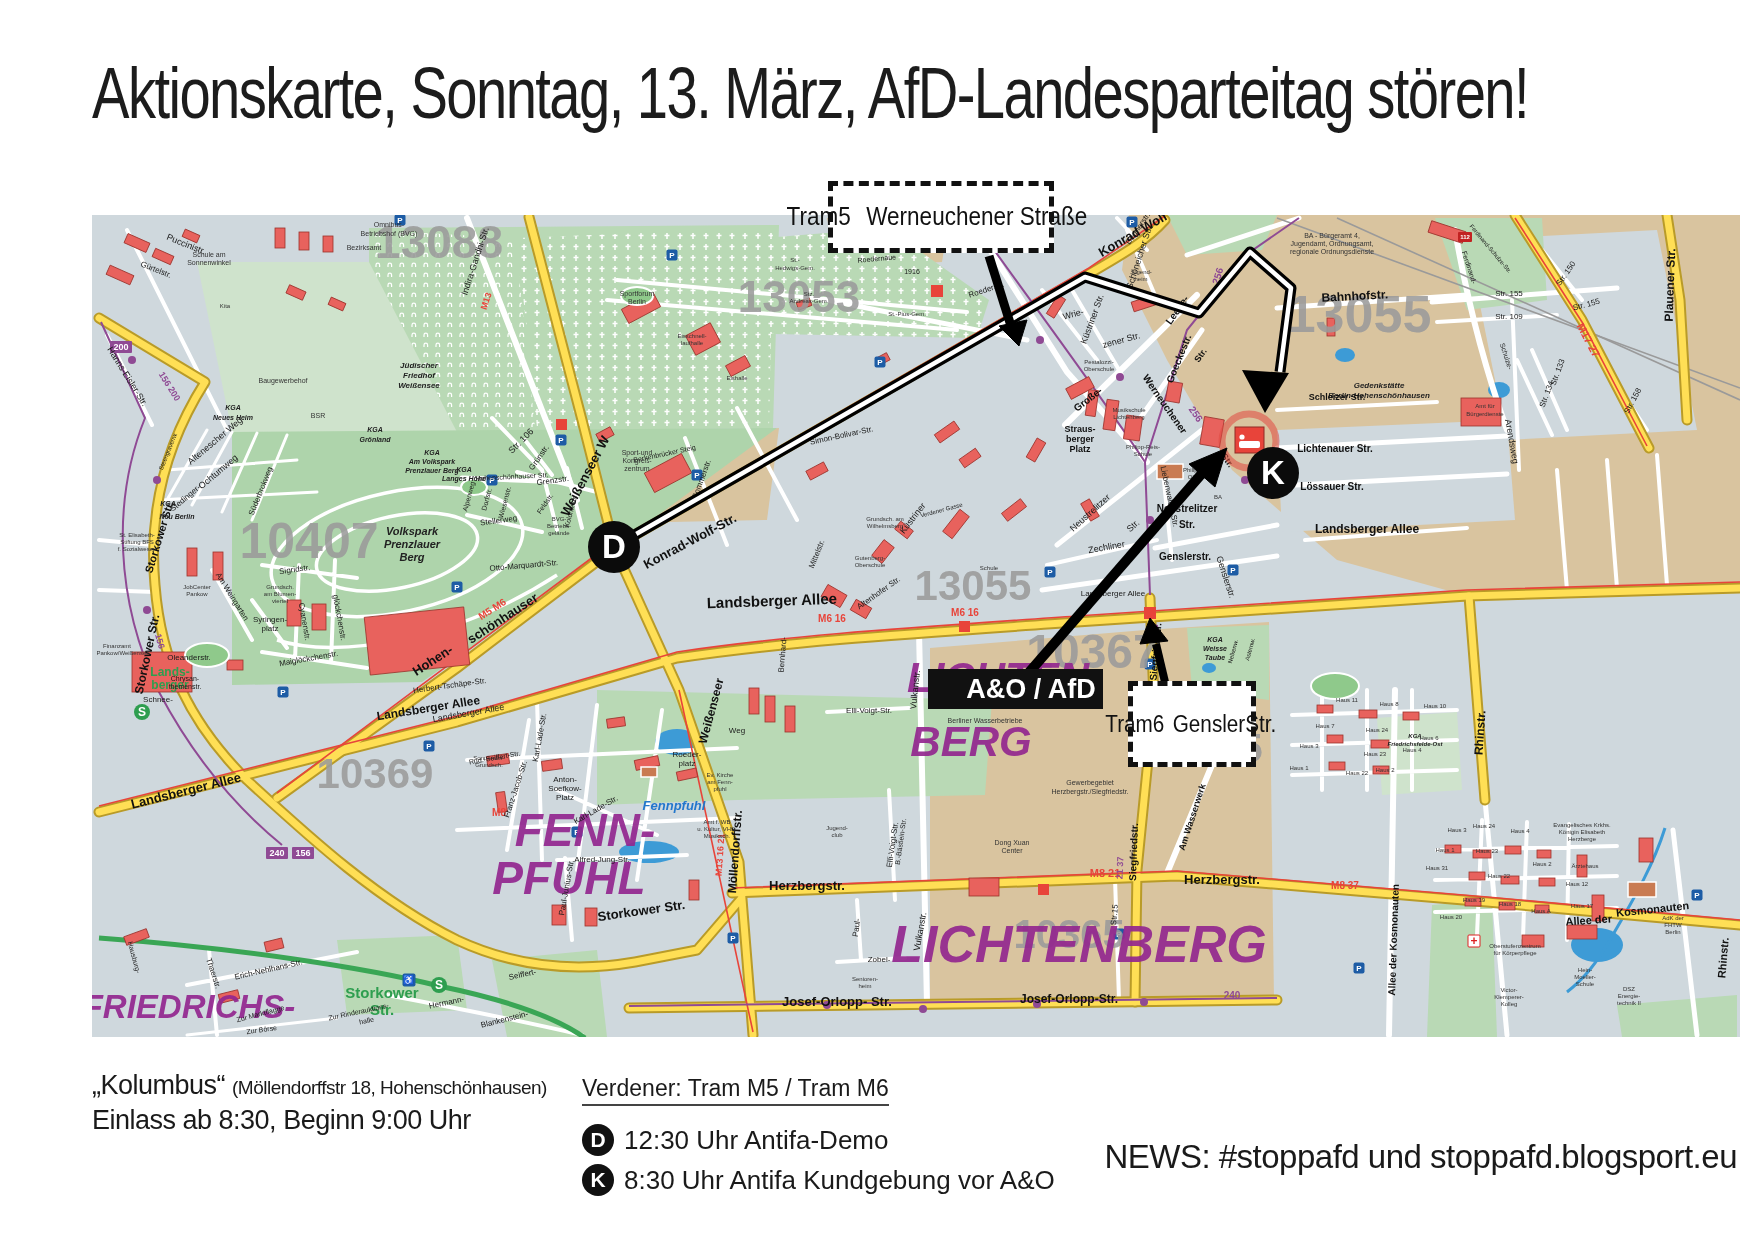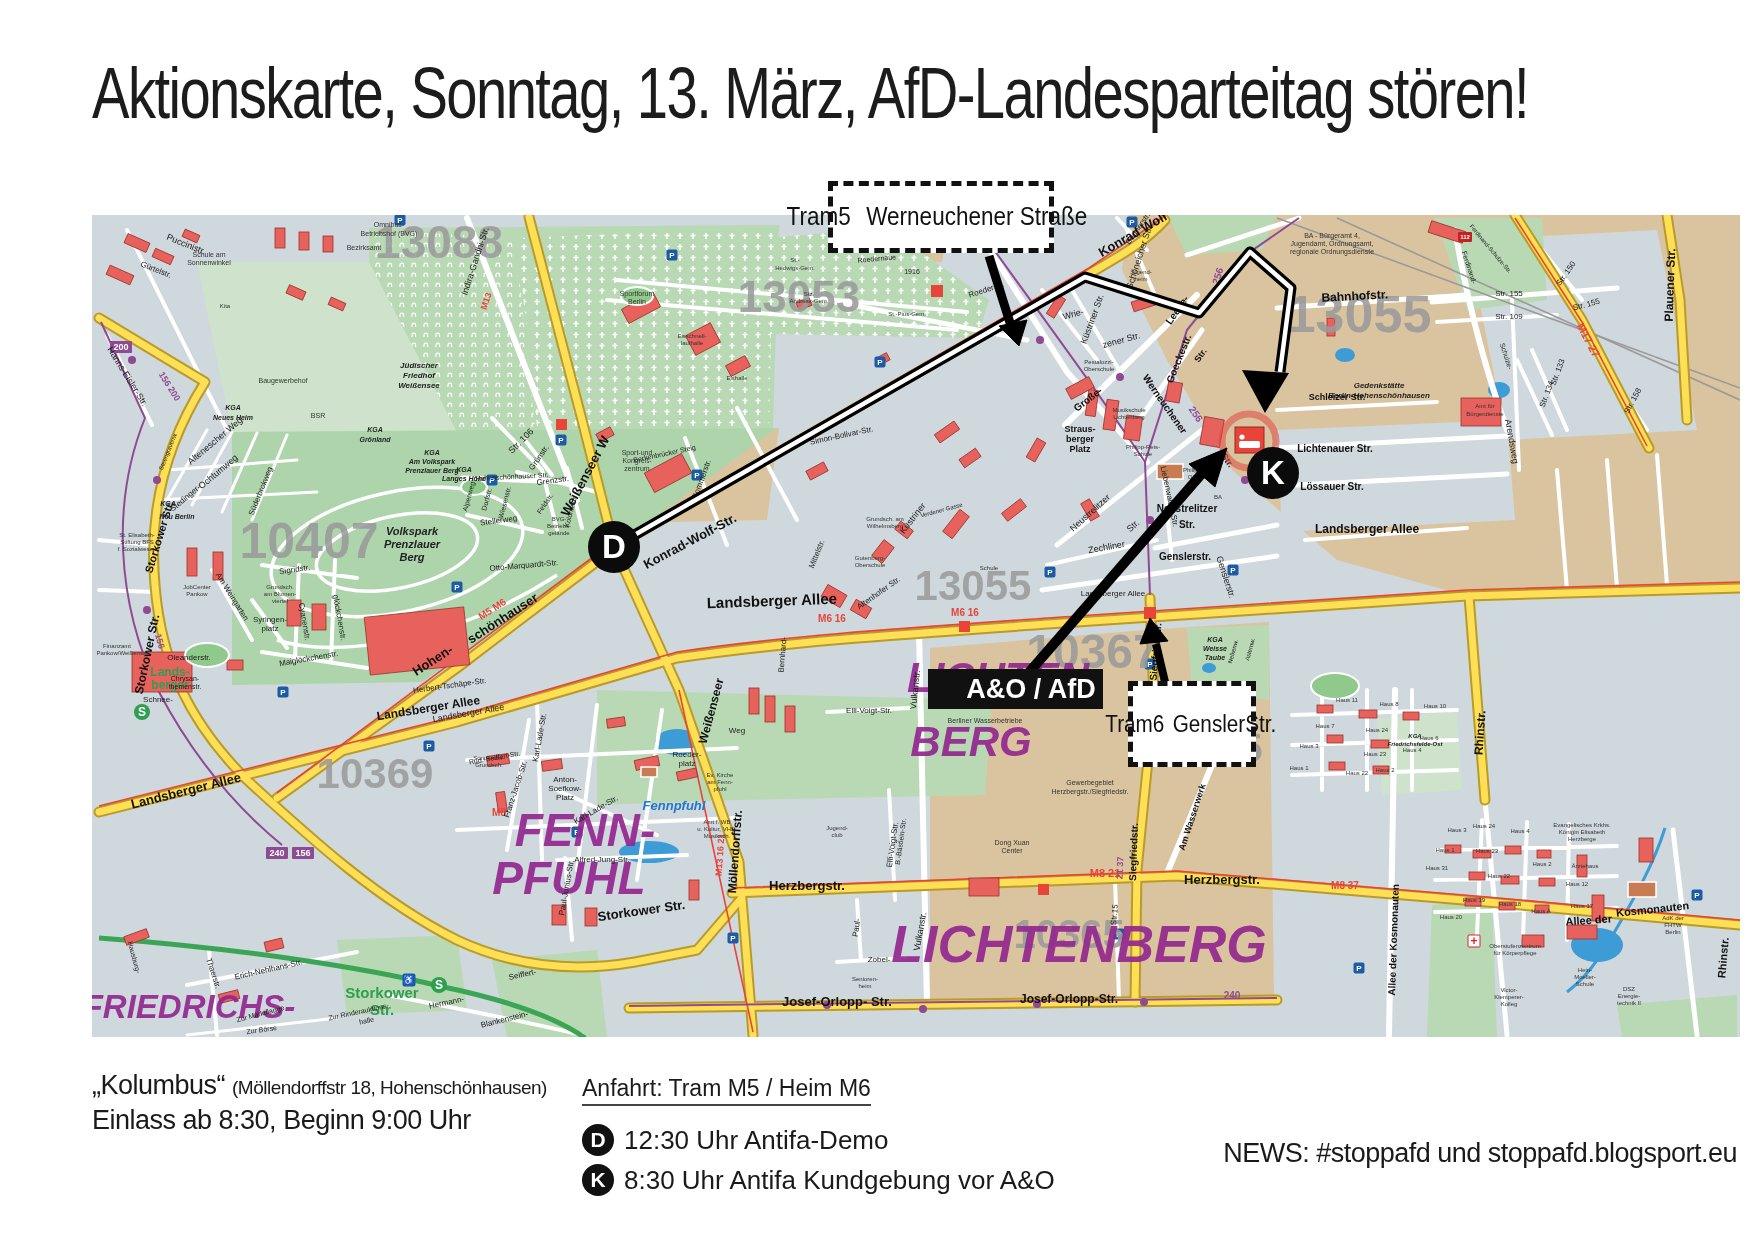--- a/index.html
+++ b/index.html
@@ -18,21 +18,21 @@
   #venue-box{position:absolute;left:891px;top:669px;width:144px;height:40px;background:#111;color:#fff;
              display:flex;align-items:center;justify-content:center;font-size:27px;font-weight:bold;padding-left:31px;}
   
   .f-left{position:absolute;left:55px;top:1068px;font-size:27px;line-height:1.28;letter-spacing:-.5px;}
   .f-left .small{font-size:19px;}
   .f-mid{position:absolute;left:545px;top:1072px;font-size:26px;}
   .f-mid .head{font-size:23px;border-bottom:2px solid #444;padding-bottom:2px;display:inline-block;margin-bottom:10px;}
   .legend-row{display:flex;align-items:center;margin-top:8px;}
   .legend-dot{width:32px;height:32px;border-radius:50%;background:#111;color:#fff;font-weight:bold;
               display:flex;align-items:center;justify-content:center;font-size:21px;margin-right:10px;flex:none;}
-  .f-news{position:absolute;right:54px;top:1138px;font-size:27px;letter-spacing:-.5px;}
+  .f-news{position:absolute;right:54px;top:1138px;font-size:33px;letter-spacing:-.5px;}
   
   text{font-family:"Liberation Sans",sans-serif;}
   .m-st{fill:#1a1a1a;}
   .m-stb{fill:#111;font-weight:bold;}
   .m-road{fill:#111;font-weight:bold;}
   .m-poi{fill:#333;}
   .m-poib{fill:#222;font-weight:bold;font-style:italic;}
   .m-postal{fill:#9b9b9b;font-weight:bold;opacity:.88;}
   .m-district{fill:#93278f;font-weight:bold;font-style:italic;opacity:.92;}
   .m-red{fill:#e8443a;font-weight:bold;}
@@ -768,21 +768,21 @@
     <span class="l2">GenslerStr.</span>
   </div>
   <div id="venue-box">A&amp;O / AfD</div>
 
   <div class="f-left">
     <div><span>„Kolumbus“ </span><span class="small">(Möllendorffstr 18, Hohenschönhausen)</span></div>
     <div>Einlass ab 8:30, Beginn 9:00 Uhr</div>
   </div>
 
   <div class="f-mid">
-    <span class="head">Anfahrt: Tram M5 / Heim M6</span>
+    <span class="head">Verdener: Tram M5 / Tram M6</span>
     <div class="legend-row">
       <span class="legend-dot">D</span>
       <span>12:30 Uhr Antifa-Demo</span>
     </div>
     <div class="legend-row">
       <span class="legend-dot">K</span>
       <span>8:30 Uhr Antifa Kundgebung vor A&amp;O</span>
     </div>
   </div>
 

